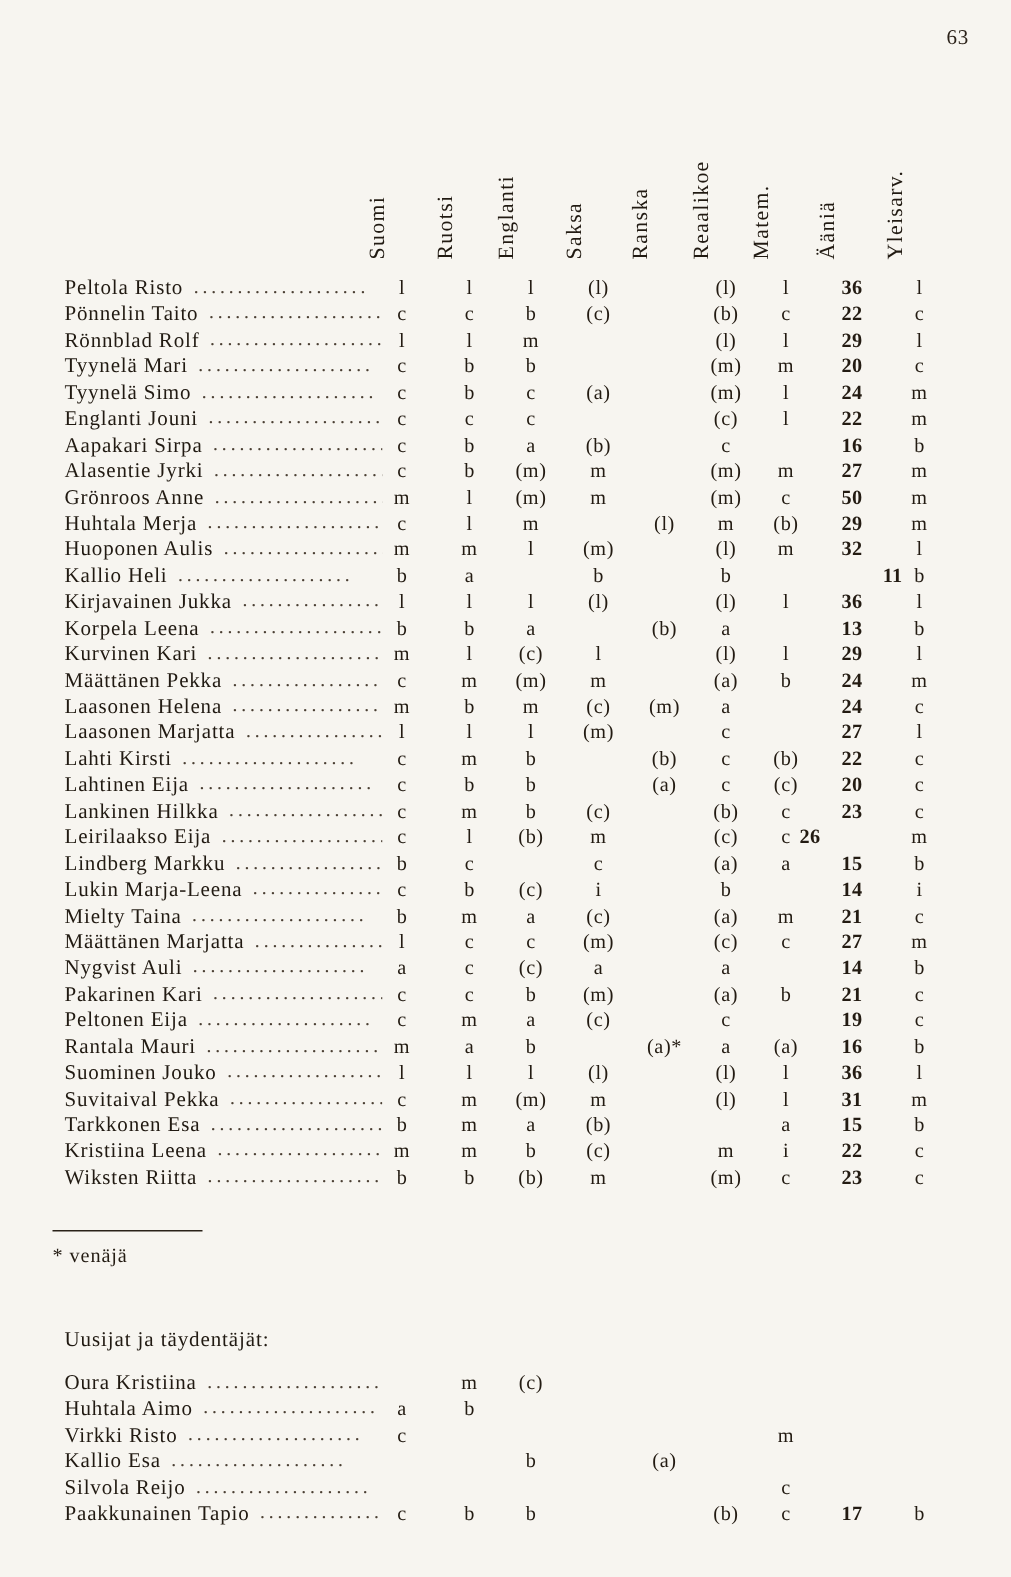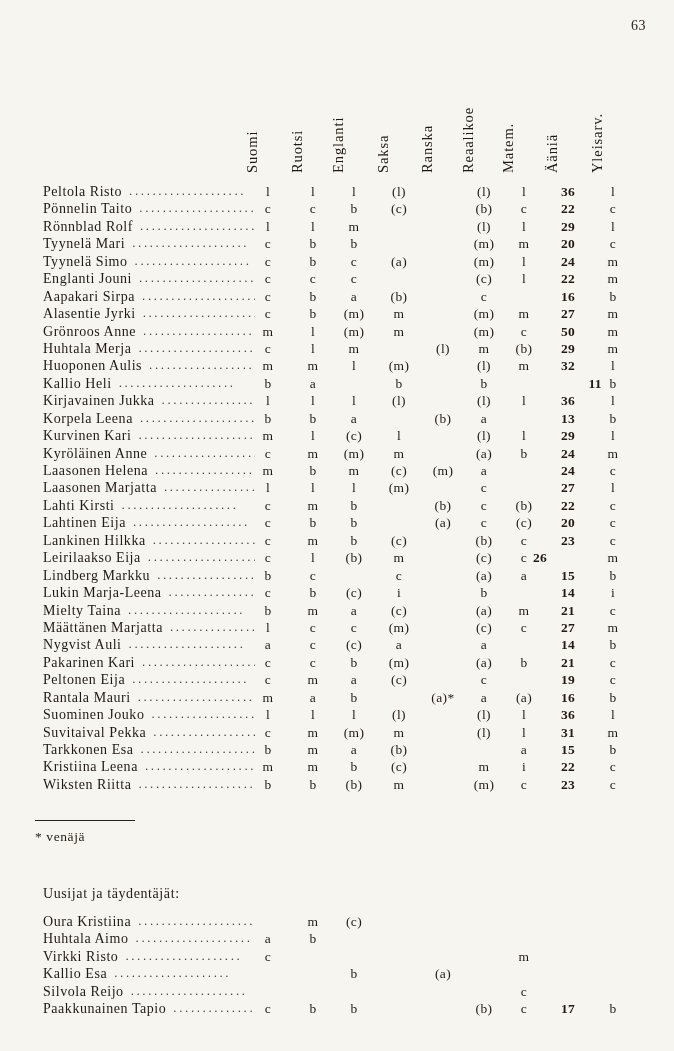--- a/index.html
+++ b/index.html
@@ -389,21 +389,21 @@
         <div class="cell" style="left: 313px;">l</div>
         <div class="cell" style="left: 354px;">(c)</div>
         <div class="cell" style="left: 399px;">l</div>
         <div class="cell" style="left: 484px;">(l)</div>
         <div class="cell" style="left: 524px;">l</div>
         <div class="cell num" style="left: 568px;">29</div>
         <div class="cell" style="left: 613px;">l</div>
       </div>
       <div class="grid-row">
         <div class="name-cell">
-          <span class="name-text">Kyröläinen Anne</span>
+          <span class="name-text">Määttänen Pekka</span>
           <span class="leaders">....................</span>
         </div>
         <div class="cell" style="left: 268px;">c</div>
         <div class="cell" style="left: 313px;">m</div>
         <div class="cell" style="left: 354px;">(m)</div>
         <div class="cell" style="left: 399px;">m</div>
         <div class="cell" style="left: 484px;">(a)</div>
         <div class="cell" style="left: 524px;">b</div>
         <div class="cell num" style="left: 568px;">24</div>
         <div class="cell" style="left: 613px;">m</div>

